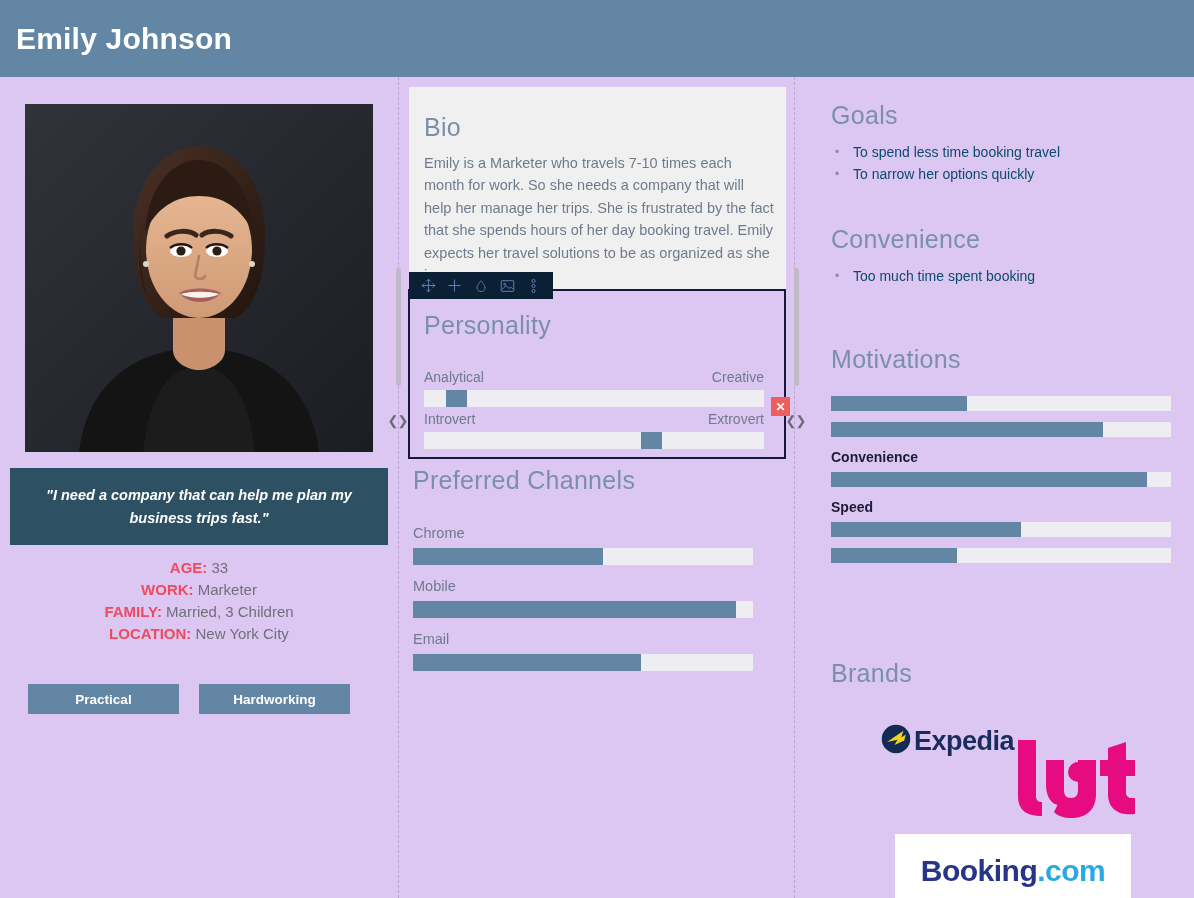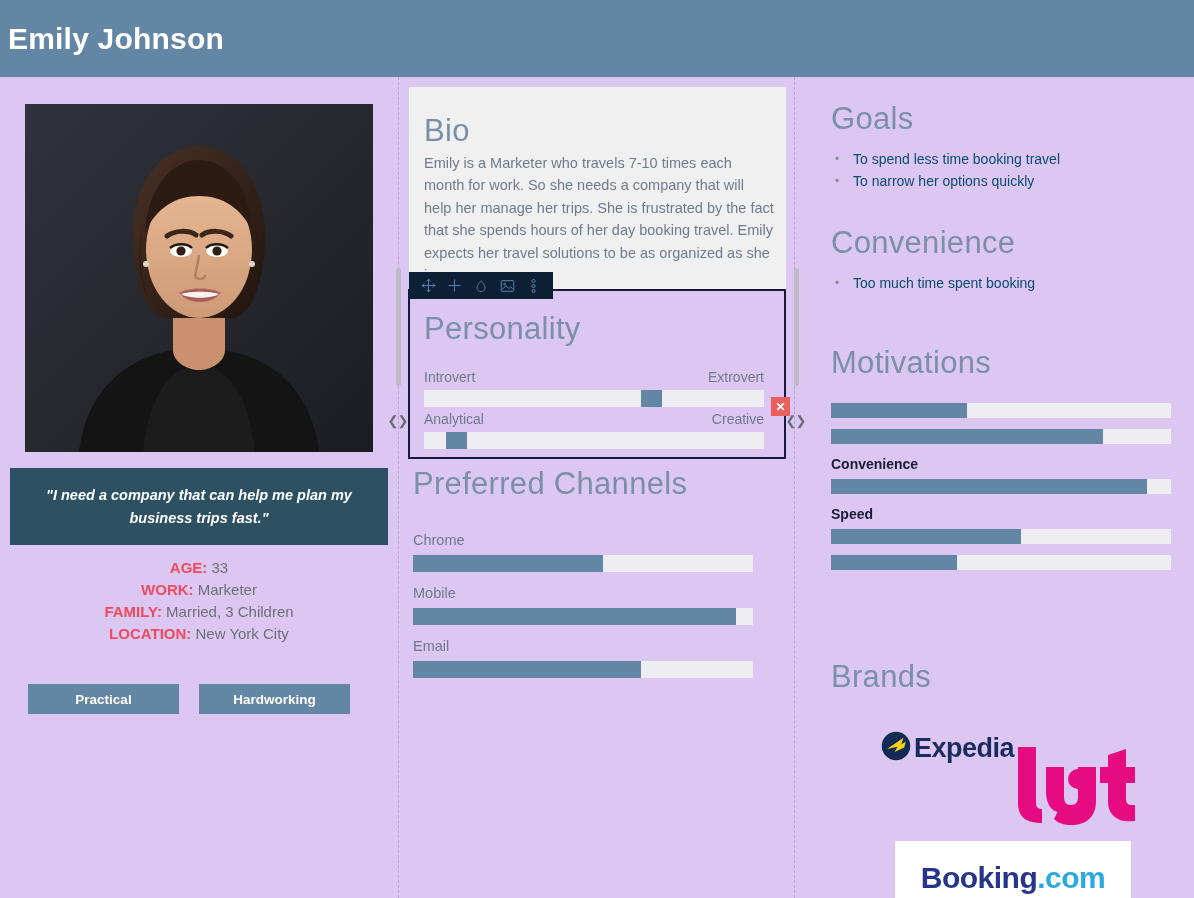--- a/index.html
+++ b/index.html
@@ -12,21 +12,21 @@
   .page { position: relative; width: 1194px; height: 898px; background: #dbc7f2; }
 
   
   .header {
     position: absolute; left: 0; top: 0; width: 1194px; height: 77px;
     background: #6286a4;
     display: flex; align-items: center;
   }
   .header-title {
     color: #ffffff; font-size: 30px; font-weight: bold;
-    letter-spacing: 0.2px; padding-left: 8px;
+    letter-spacing: 0.2px; padding-left: 16px;
   }
 
   
   .columns {
     position: absolute; left: 0; top: 77px; width: 1194px; height: 821px;
     display: flex;
   }
   .col { position: relative; height: 821px; }
   .col-left   { width: 398px; }
   .col-mid    { width: 397px; border-left: 1px dashed #b9a5cf; border-right: 1px dashed #b9a5cf; }
@@ -79,21 +79,21 @@
     font-size: 13.5px; font-weight: bold;
     display: flex; align-items: center; justify-content: center;
   }
 
   
   .bio-card {
     position: absolute; left: 10px; top: 10px; width: 377px; height: 203px;
     background: #f0f0f0; overflow: hidden;
   }
   .section-title {
-    color: #7b90a8; font-size: 31px; font-weight: normal; letter-spacing: 0.3px;
+    color: #7b90a8; font-size: 25px; font-weight: normal; letter-spacing: 0.3px;
   }
   .bio-card .section-title { position: absolute; left: 15px; top: 26px; }
   .bio-text {
     position: absolute; left: 15px; top: 65px; width: 350px;
     color: #6f7b8c; font-size: 14.5px; line-height: 22.4px;
   }
 
   .edit-toolbar {
     position: absolute; left: 10px; top: 195px; width: 144px; height: 27px;
     background: #0b2034; display: flex; align-items: center; z-index: 30;
@@ -307,34 +307,34 @@
           </svg>
         </div>
       </div>
 
       <div class="personality-card">
         <div class="section-title">Personality</div>
 
         <div class="slider-group">
           <div class="slider-row">
             <div class="slider-labels">
+              <span>Analytical</span>
+              <span>Creative</span>
+            </div>
+            <div class="slider-track">
+              <div class="slider-knob" id="knob1" style="left: calc(7% - 1.47px);"></div>
+            </div>
+          </div>
+          <div class="slider-row">
+            <div class="slider-labels">
               <span>Introvert</span>
               <span>Extrovert</span>
             </div>
             <div class="slider-track">
               <div class="slider-knob" id="knob0" style="left: calc(68% - 14.28px);"></div>
-            </div>
-          </div>
-          <div class="slider-row">
-            <div class="slider-labels">
-              <span>Analytical</span>
-              <span>Creative</span>
-            </div>
-            <div class="slider-track">
-              <div class="slider-knob" id="knob1" style="left: calc(7% - 1.47px);"></div>
             </div>
           </div>
         </div>
 
         <div class="del-btn">✕</div>
       </div>
 
       <div class="channels">
         <div class="section-title">Preferred Channels</div>
         <div class="bar-list">

